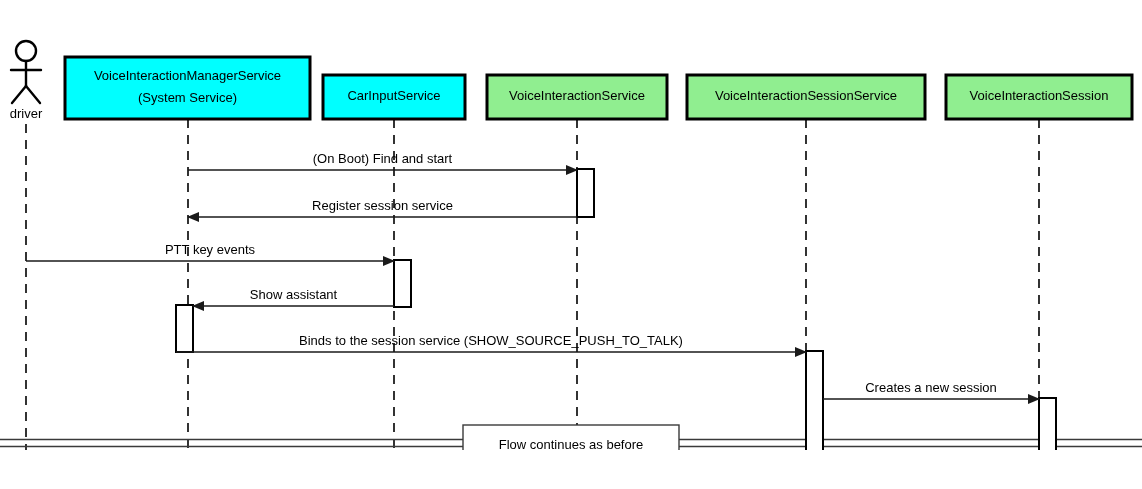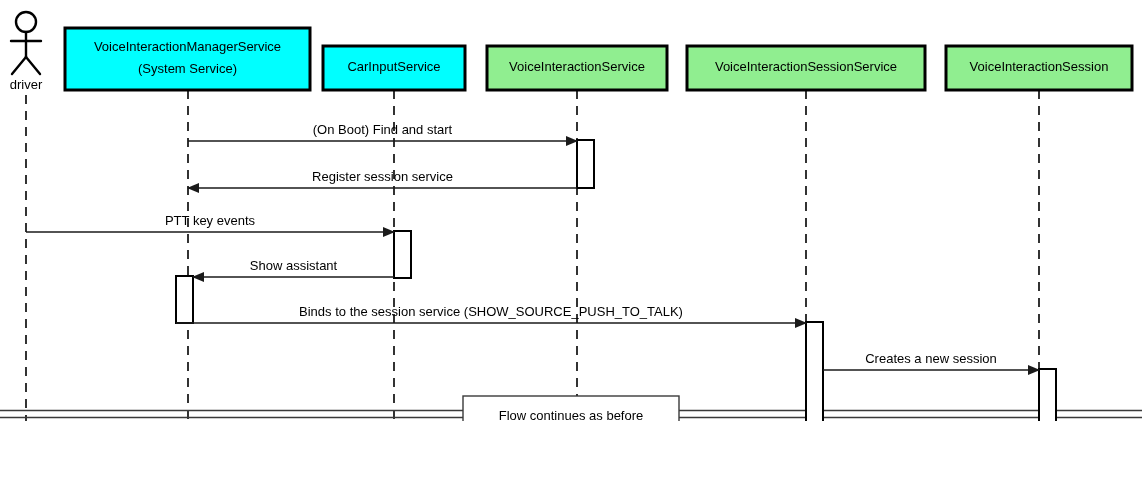--- a/index.html
+++ b/index.html
@@ -7,20 +7,21 @@
     padding: 0;
     background: #ffffff;
   }
   #diagram-root {
     position: relative;
     width: 1142px;
     height: 421px;
     background: #ffffff;
     font-family: "Liberation Sans", sans-serif;
     overflow: hidden;
+    margin-top: 29px;
   }
   svg#seq-svg {
     position: absolute;
     left: 0;
     top: 0;
     width: 1142px;
     height: 489px;
   }
   .participant-label {
     font-family: "Liberation Sans", sans-serif;

